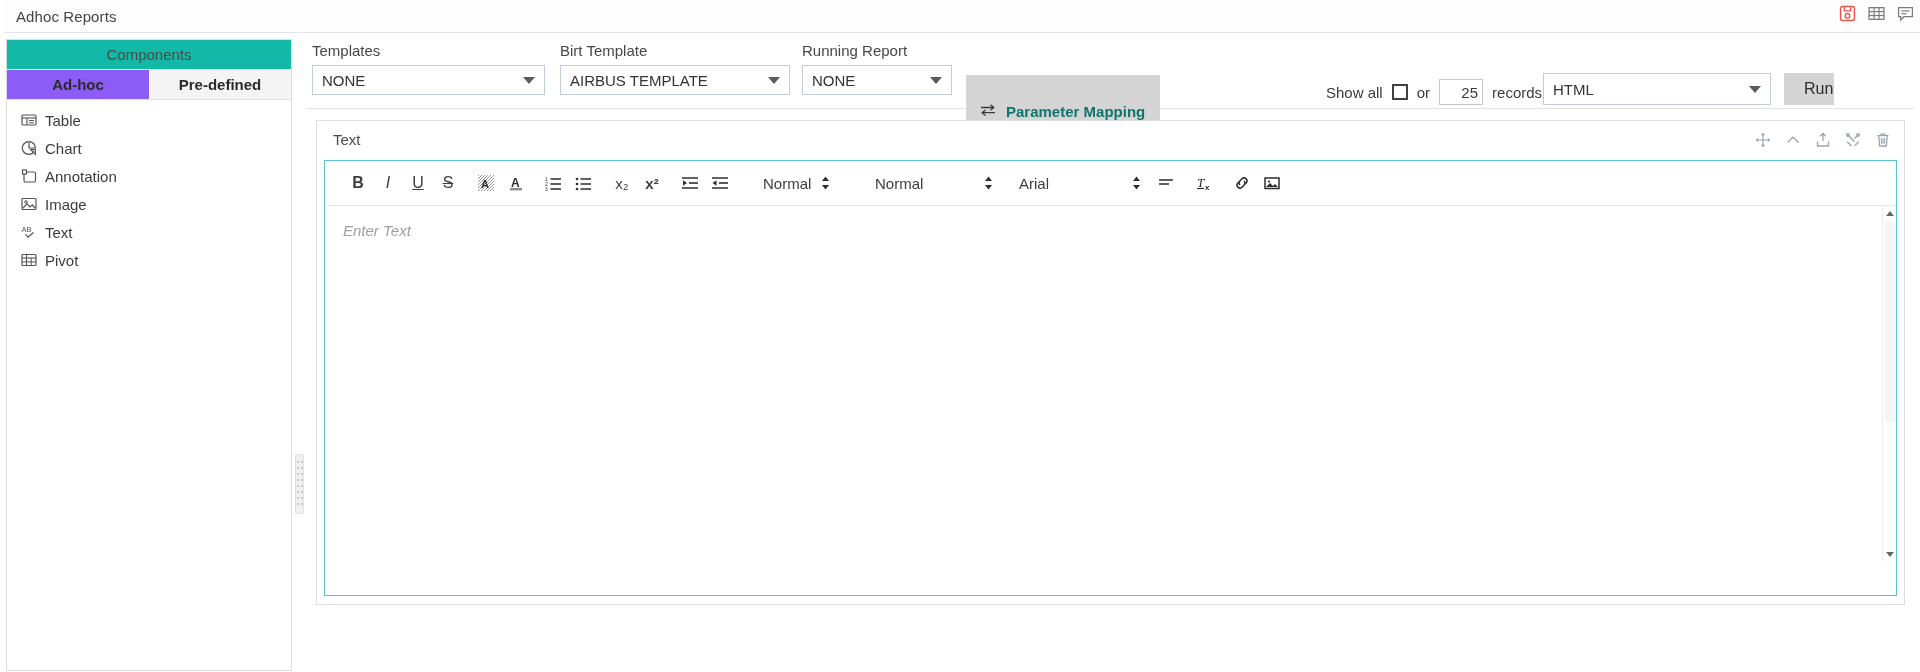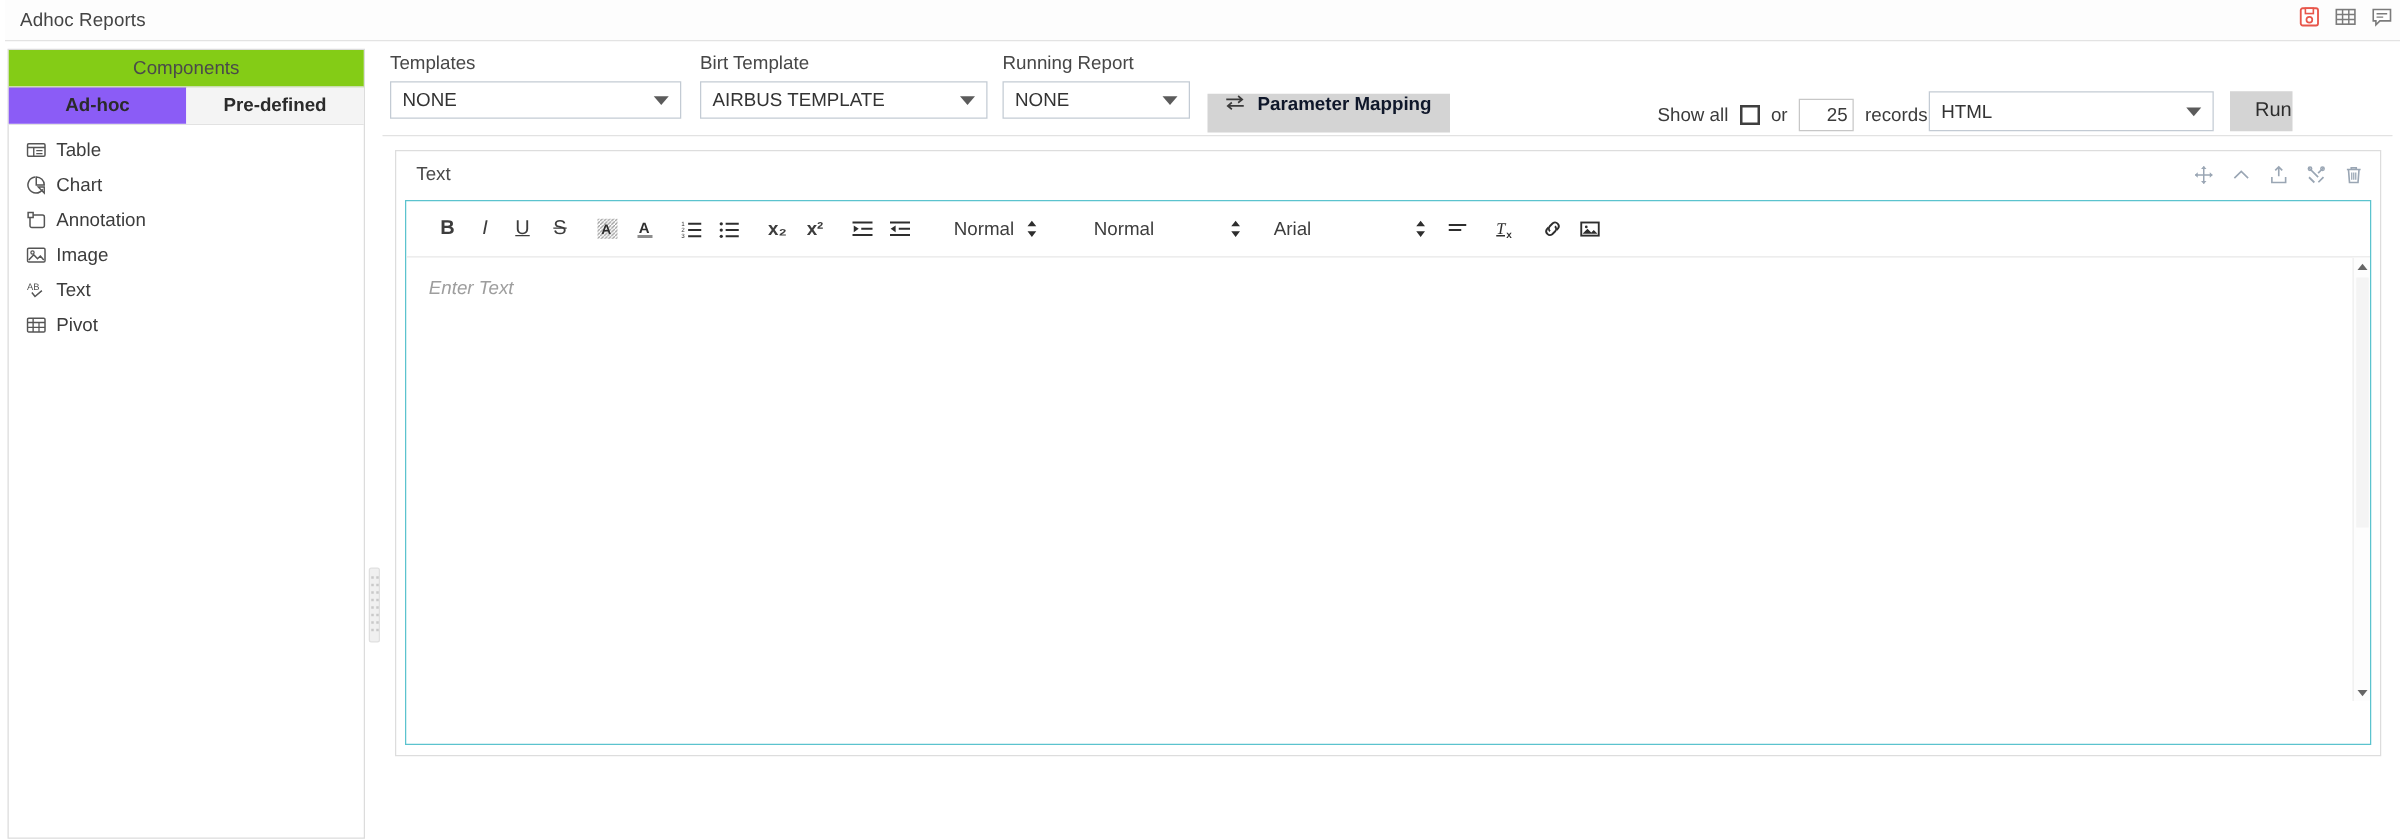--- a/index.html
+++ b/index.html
@@ -30,21 +30,21 @@
 
   
   #sidebar {
     position: absolute; left: 6px; top: 39px; width: 286px; height: 632px;
     background: #ffffff;
     border: 1px solid #dcdcdc;
   }
   #components-header {
     height: 30px; line-height: 30px; text-align: center;
     font-size: 15px; color: #4a4a4a;
-    border-bottom: 1px solid #e2e2e2; background: #84cc16;
+    border-bottom: 1px solid #e2e2e2; background: #14b8a6;
   }
   #tabs { display: flex; height: 30px; border-bottom: 1px solid #e2e2e2; }
   .tab {
     flex: 1; text-align: center; line-height: 29px;
     font-size: 15px; font-weight: bold; color: #2b2b2b;
     cursor: pointer; background: #8b5cf6;
   }
   .tab.inactive { background: #f4f4f4; }
   #complist { padding-top: 6px; }
   .comp-item {
@@ -89,24 +89,24 @@
     position: absolute; right: 9px; top: 50%; margin-top: -3px;
     width: 0; height: 0; border-left: 6px solid transparent;
     border-right: 6px solid transparent; border-top: 7px solid #5b5b5b;
   }
 
   #f-templates { left: 6px; width: 233px; }
   #f-birt      { left: 254px; width: 230px; }
   #f-running   { left: 496px; width: 150px; }
 
   #param-map {
-    position: absolute; left: 660px; top: 36px; height: 31px;
+    position: absolute; left: 660px; top: 36px; height: 45px;
     background: #d4d4d4; border: none; cursor: pointer;
-    display: flex; align-items: flex-start; gap: 9px; padding: 0 15px 0 13px;
-    font-size: 15px; font-weight: bold; color: #0f172a;
+    display: flex; align-items: flex-end; gap: 9px; padding: 0 15px 0 13px;
+    font-size: 15px; font-weight: bold; color: #0f766e;
   }
 
   #showall {
     position: absolute; left: 1020px; top: 40px;
     display: flex; align-items: center; gap: 9px;
     font-size: 15px; color: #3b3b3b; white-space: nowrap;
   }
   #showall .cb {
     width: 16px; height: 16px; border: 2px solid #3f3f3f; background: #fff; cursor: pointer;
   }
@@ -461,21 +461,21 @@
         <span class="tbtn">
           <svg viewBox="0 0 18 18" width="18" height="18">
             <circle cx="2" cy="5" r="1.3" fill="#2e2e2e"></circle>
               <circle cx="2" cy="10" r="1.3" fill="#2e2e2e"></circle>
               <circle cx="2" cy="15" r="1.3" fill="#2e2e2e"></circle>
             <path d="M5.5 5 H16 M5.5 10 H16 M5.5 15 H16" stroke="#2e2e2e" stroke-width="1.6"></path>
           </svg>
         </span>
         <span class="tsep"></span>
 
-        <span class="tbtn" style="font-weight:bold;font-size:15px">x₂</span>
+        <span class="tbtn" style="font-weight:normal;font-size:15px">x₂</span>
         <span class="tbtn" style="font-weight:bold;font-size:15px">x²</span>
         <span class="tsep"></span>
 
         <span class="tbtn">
           <svg viewBox="0 0 18 18" width="18" height="18">
             <path d="M1 4 H17 M1 14 H17" stroke="#2e2e2e" stroke-width="1.6"></path>
             <path d="M8 9 H17" stroke="#2e2e2e" stroke-width="1.6"></path>
             <path d="M6 9 L2 6.3 V11.7 Z" fill="#2e2e2e"></path>
           </svg>
         </span>

